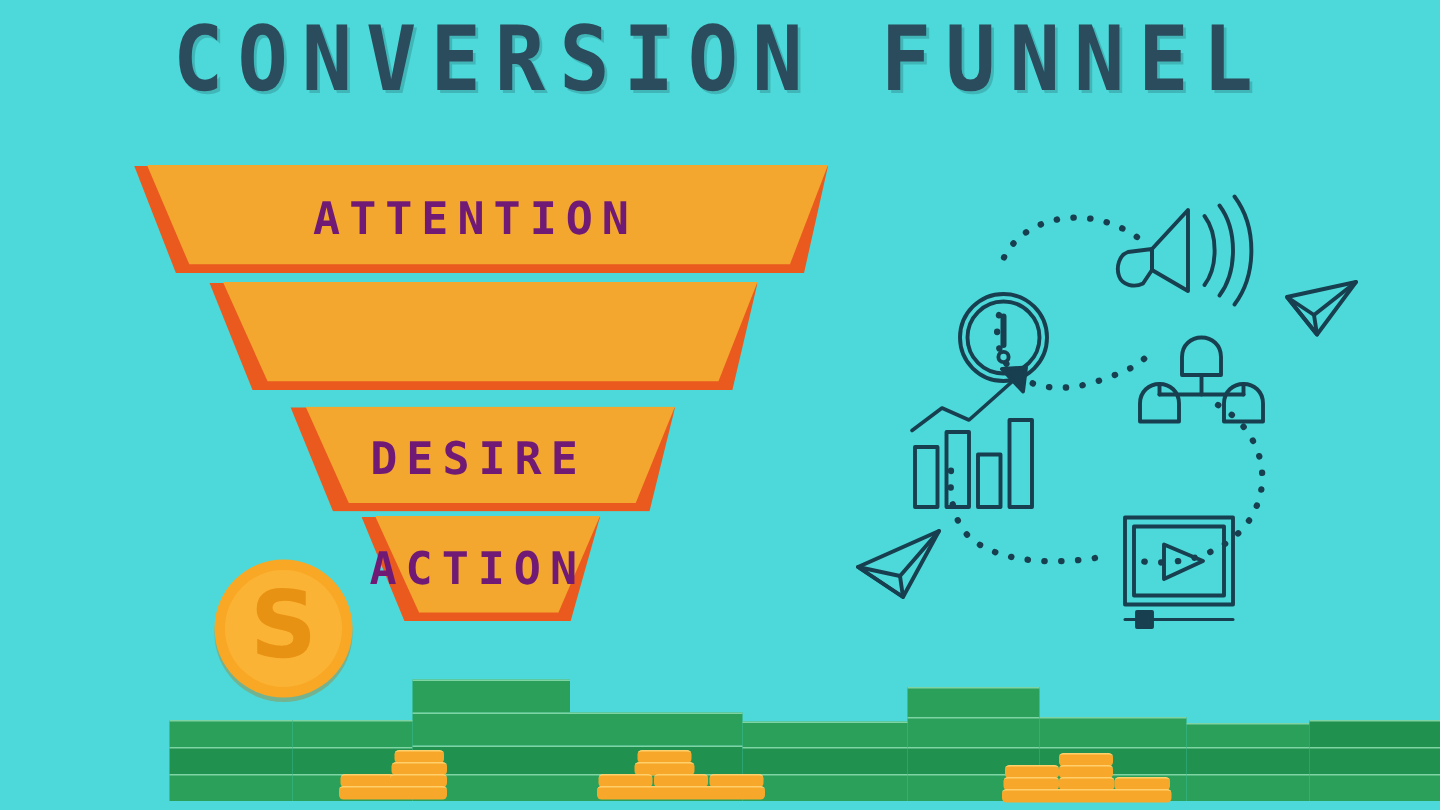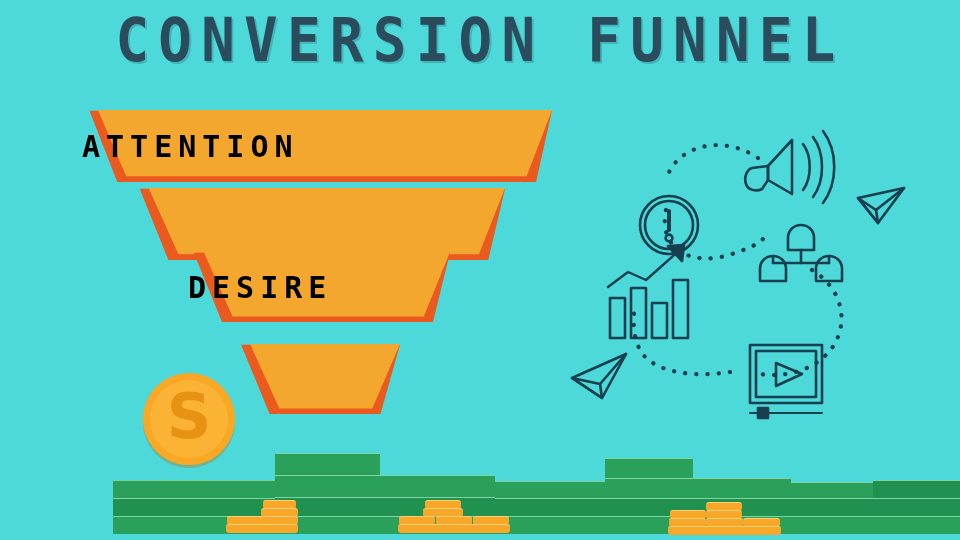--- a/index.html
+++ b/index.html
@@ -57,26 +57,26 @@
     top: 0;
     width: 100%;
     height: 100%;
   }
   .slice-shadow { background: #ea5a1e; }
   .slice-face   { background: #f4a72f; }
   .slice-label {
     position: absolute;
     left: 0;
     width: 100%;
-    text-align: left;
+    text-align: center;
     font-family: "DejaVu Sans Mono", "Liberation Mono", monospace;
     font-size: 30px;
     font-weight: 700;
     letter-spacing: 6px;
-    color: #000000;
+    color: #701a75;
     white-space: nowrap;
   }
 
   
   #coin {
     position: absolute;
     left: 143px;
     top: 373px;
     width: 92px;
     height: 92px;
@@ -155,29 +155,30 @@
       <div class="slice-shadow" style="clip-path: polygon(1.6% 1%, 100% 1%, 96.6% 100%, 7.5% 100%);"></div>
       <div class="slice-face" style="clip-path: polygon(3.4% 0%, 100% 0%, 94.6% 92%, 9.4% 92%);"></div>
       <div class="slice-label" style="top:19px;">ATTENTION</div>
     </div>
 
     <div class="slice-wrap" style="left:133px; top:188px; width:372px; height:72px;">
       <div class="slice-shadow" style="clip-path: polygon(1.8% 1%, 100% 1%, 95.5% 100%, 9.5% 100%);"></div>
       <div class="slice-face" style="clip-path: polygon(4.2% 0%, 100% 0%, 93% 92%, 12.2% 92%);"></div>
     </div>
 
-    <div class="slice-wrap" style="left:188px; top:252px; width:262px; height:70px;">
+    <div class="slice-wrap" style="left:188px; top:271px; width:262px; height:70px;">
       <div class="slice-shadow" style="clip-path: polygon(2.2% 1%, 100% 1%, 93.5% 100%, 13% 100%);"></div>
       <div class="slice-face" style="clip-path: polygon(6% 0%, 100% 0%, 90% 92%, 17% 92%);"></div>
       <div class="slice-label" style="top:18px;">DESIRE</div>
     </div>
 
     <div class="slice-wrap" style="left:237px; top:344px; width:163px; height:70px;">
       <div class="slice-shadow" style="clip-path: polygon(2.5% 1%, 100% 1%, 88% 100%, 20% 100%);"></div>
       <div class="slice-face" style="clip-path: polygon(8% 0%, 100% 0%, 83% 92%, 26% 92%);"></div>
+      <div class="slice-label" style="top:18px;">ACTION</div>
     </div>
   </div>
 
   <div id="coin">
     <div class="coin-body"></div>
     <div class="coin-inner"></div>
     <div class="coin-s">S</div>
   </div>
 
   <div id="icons">

